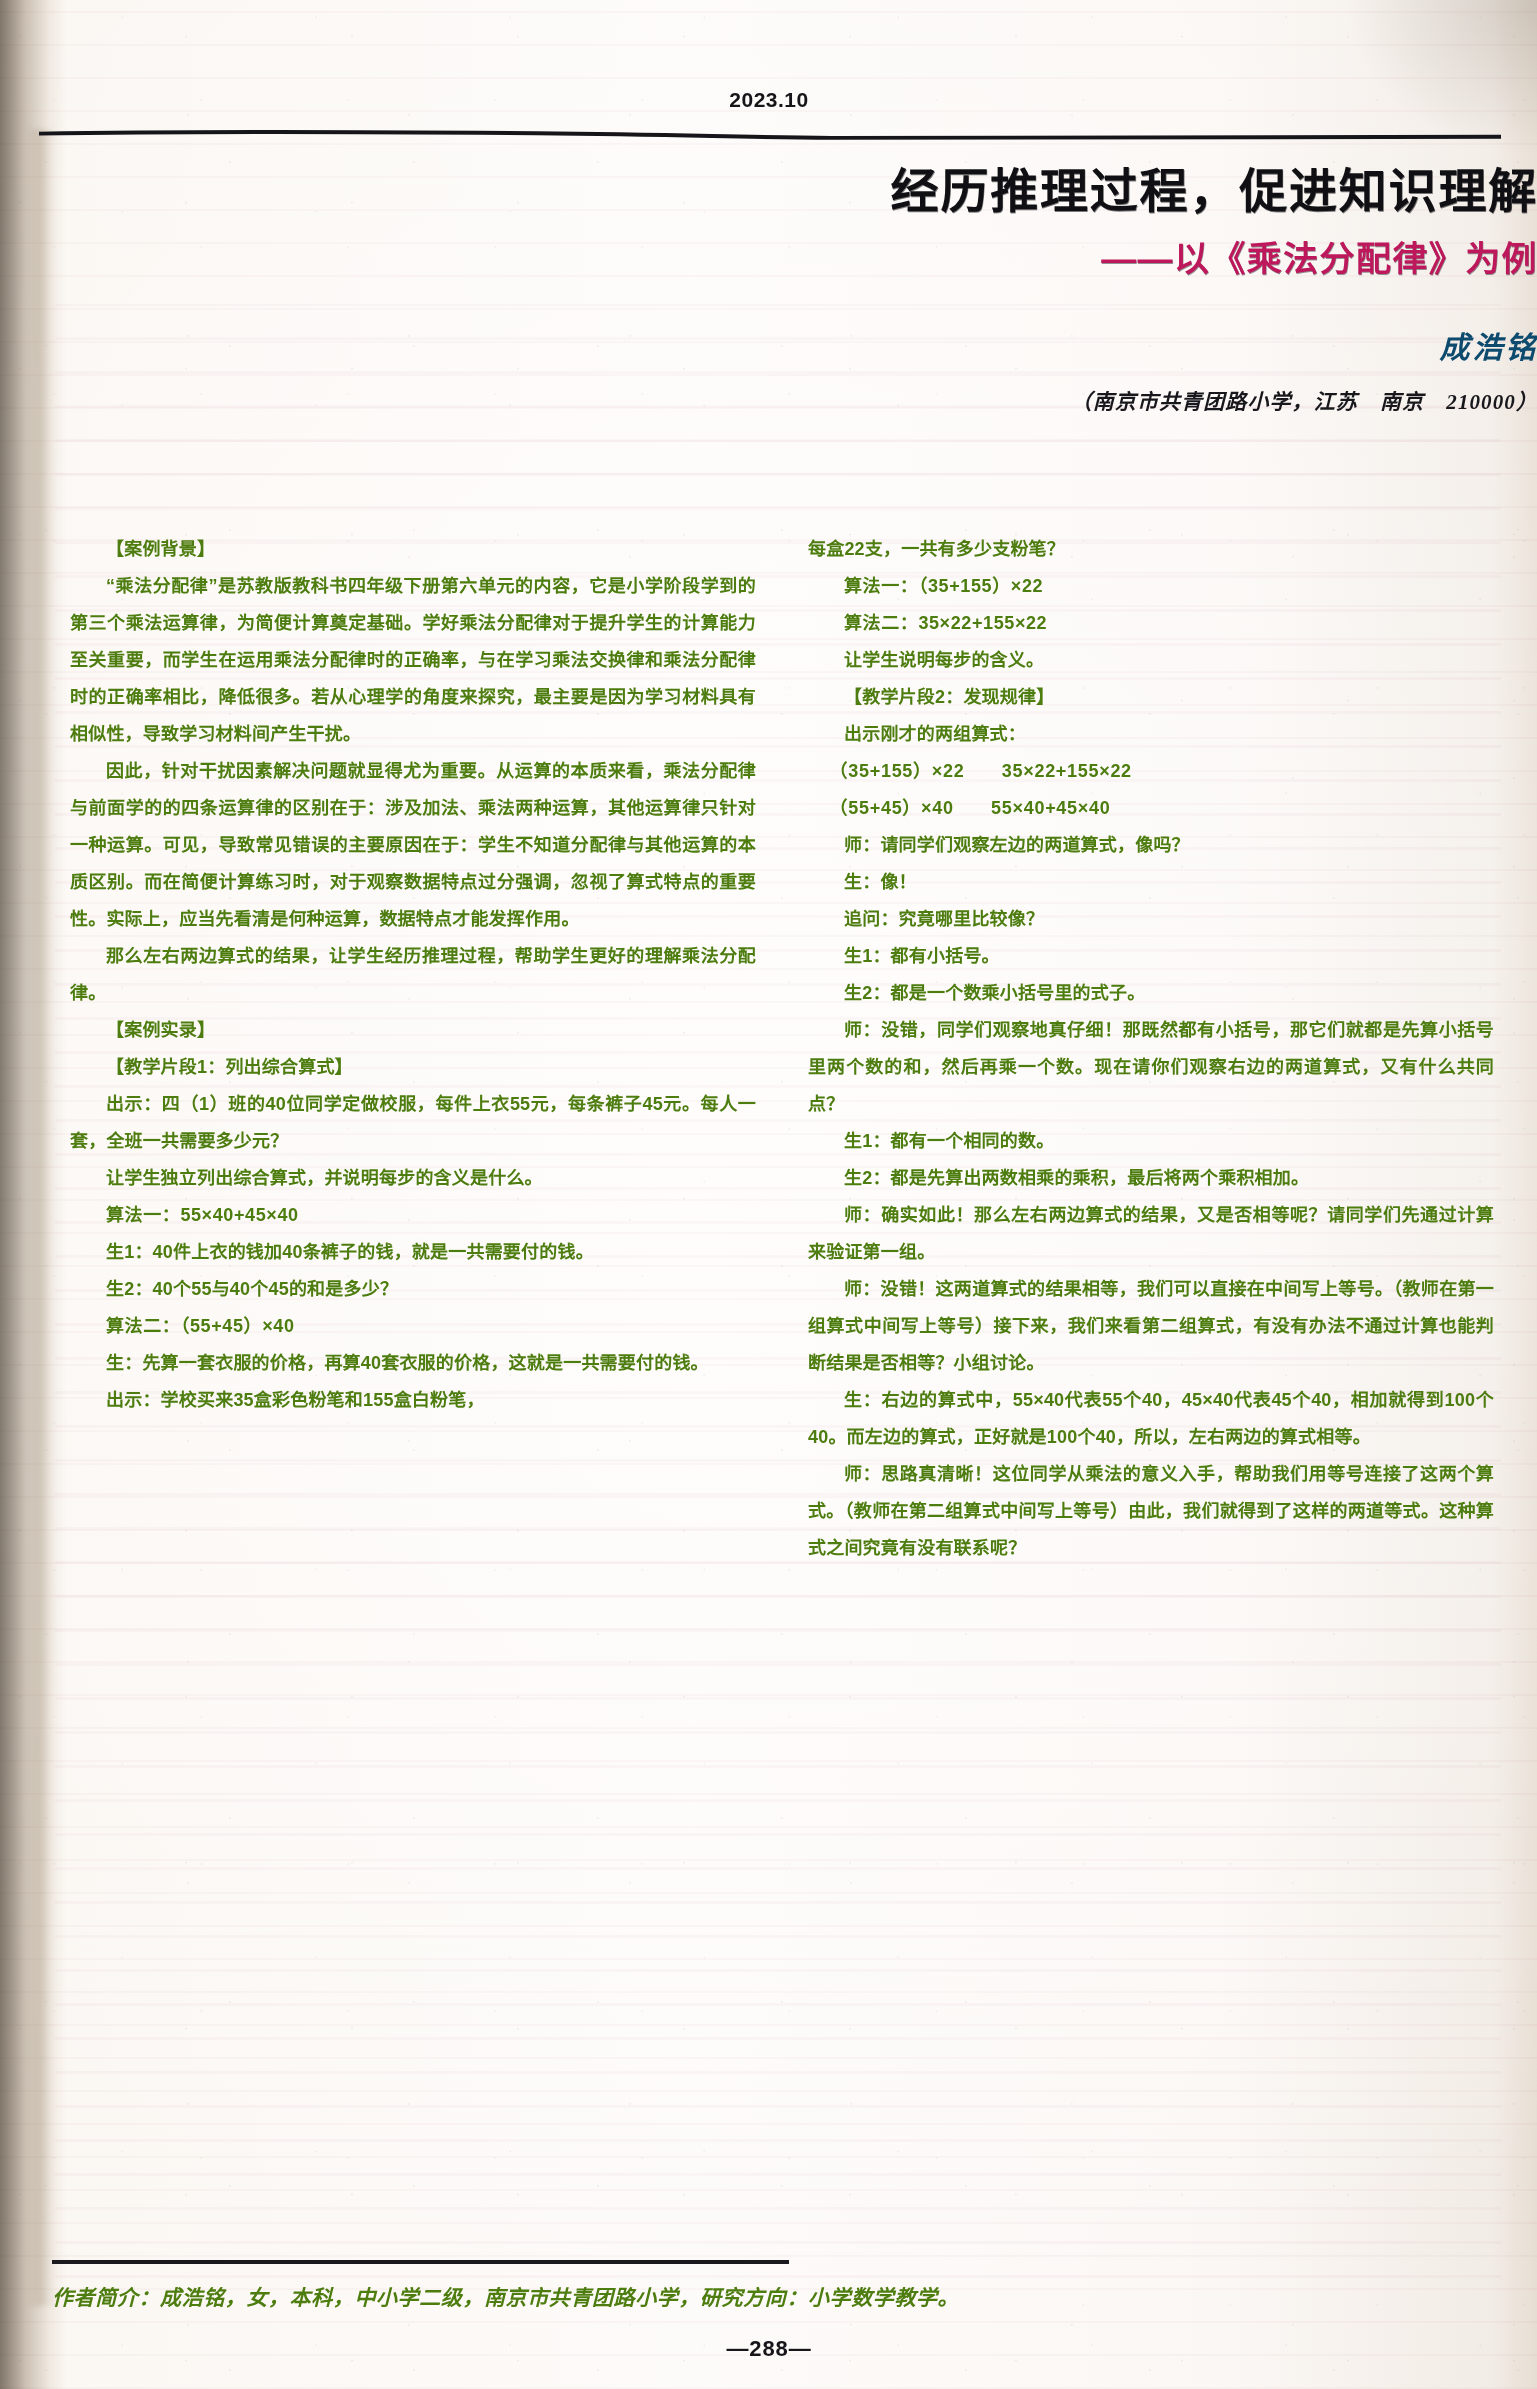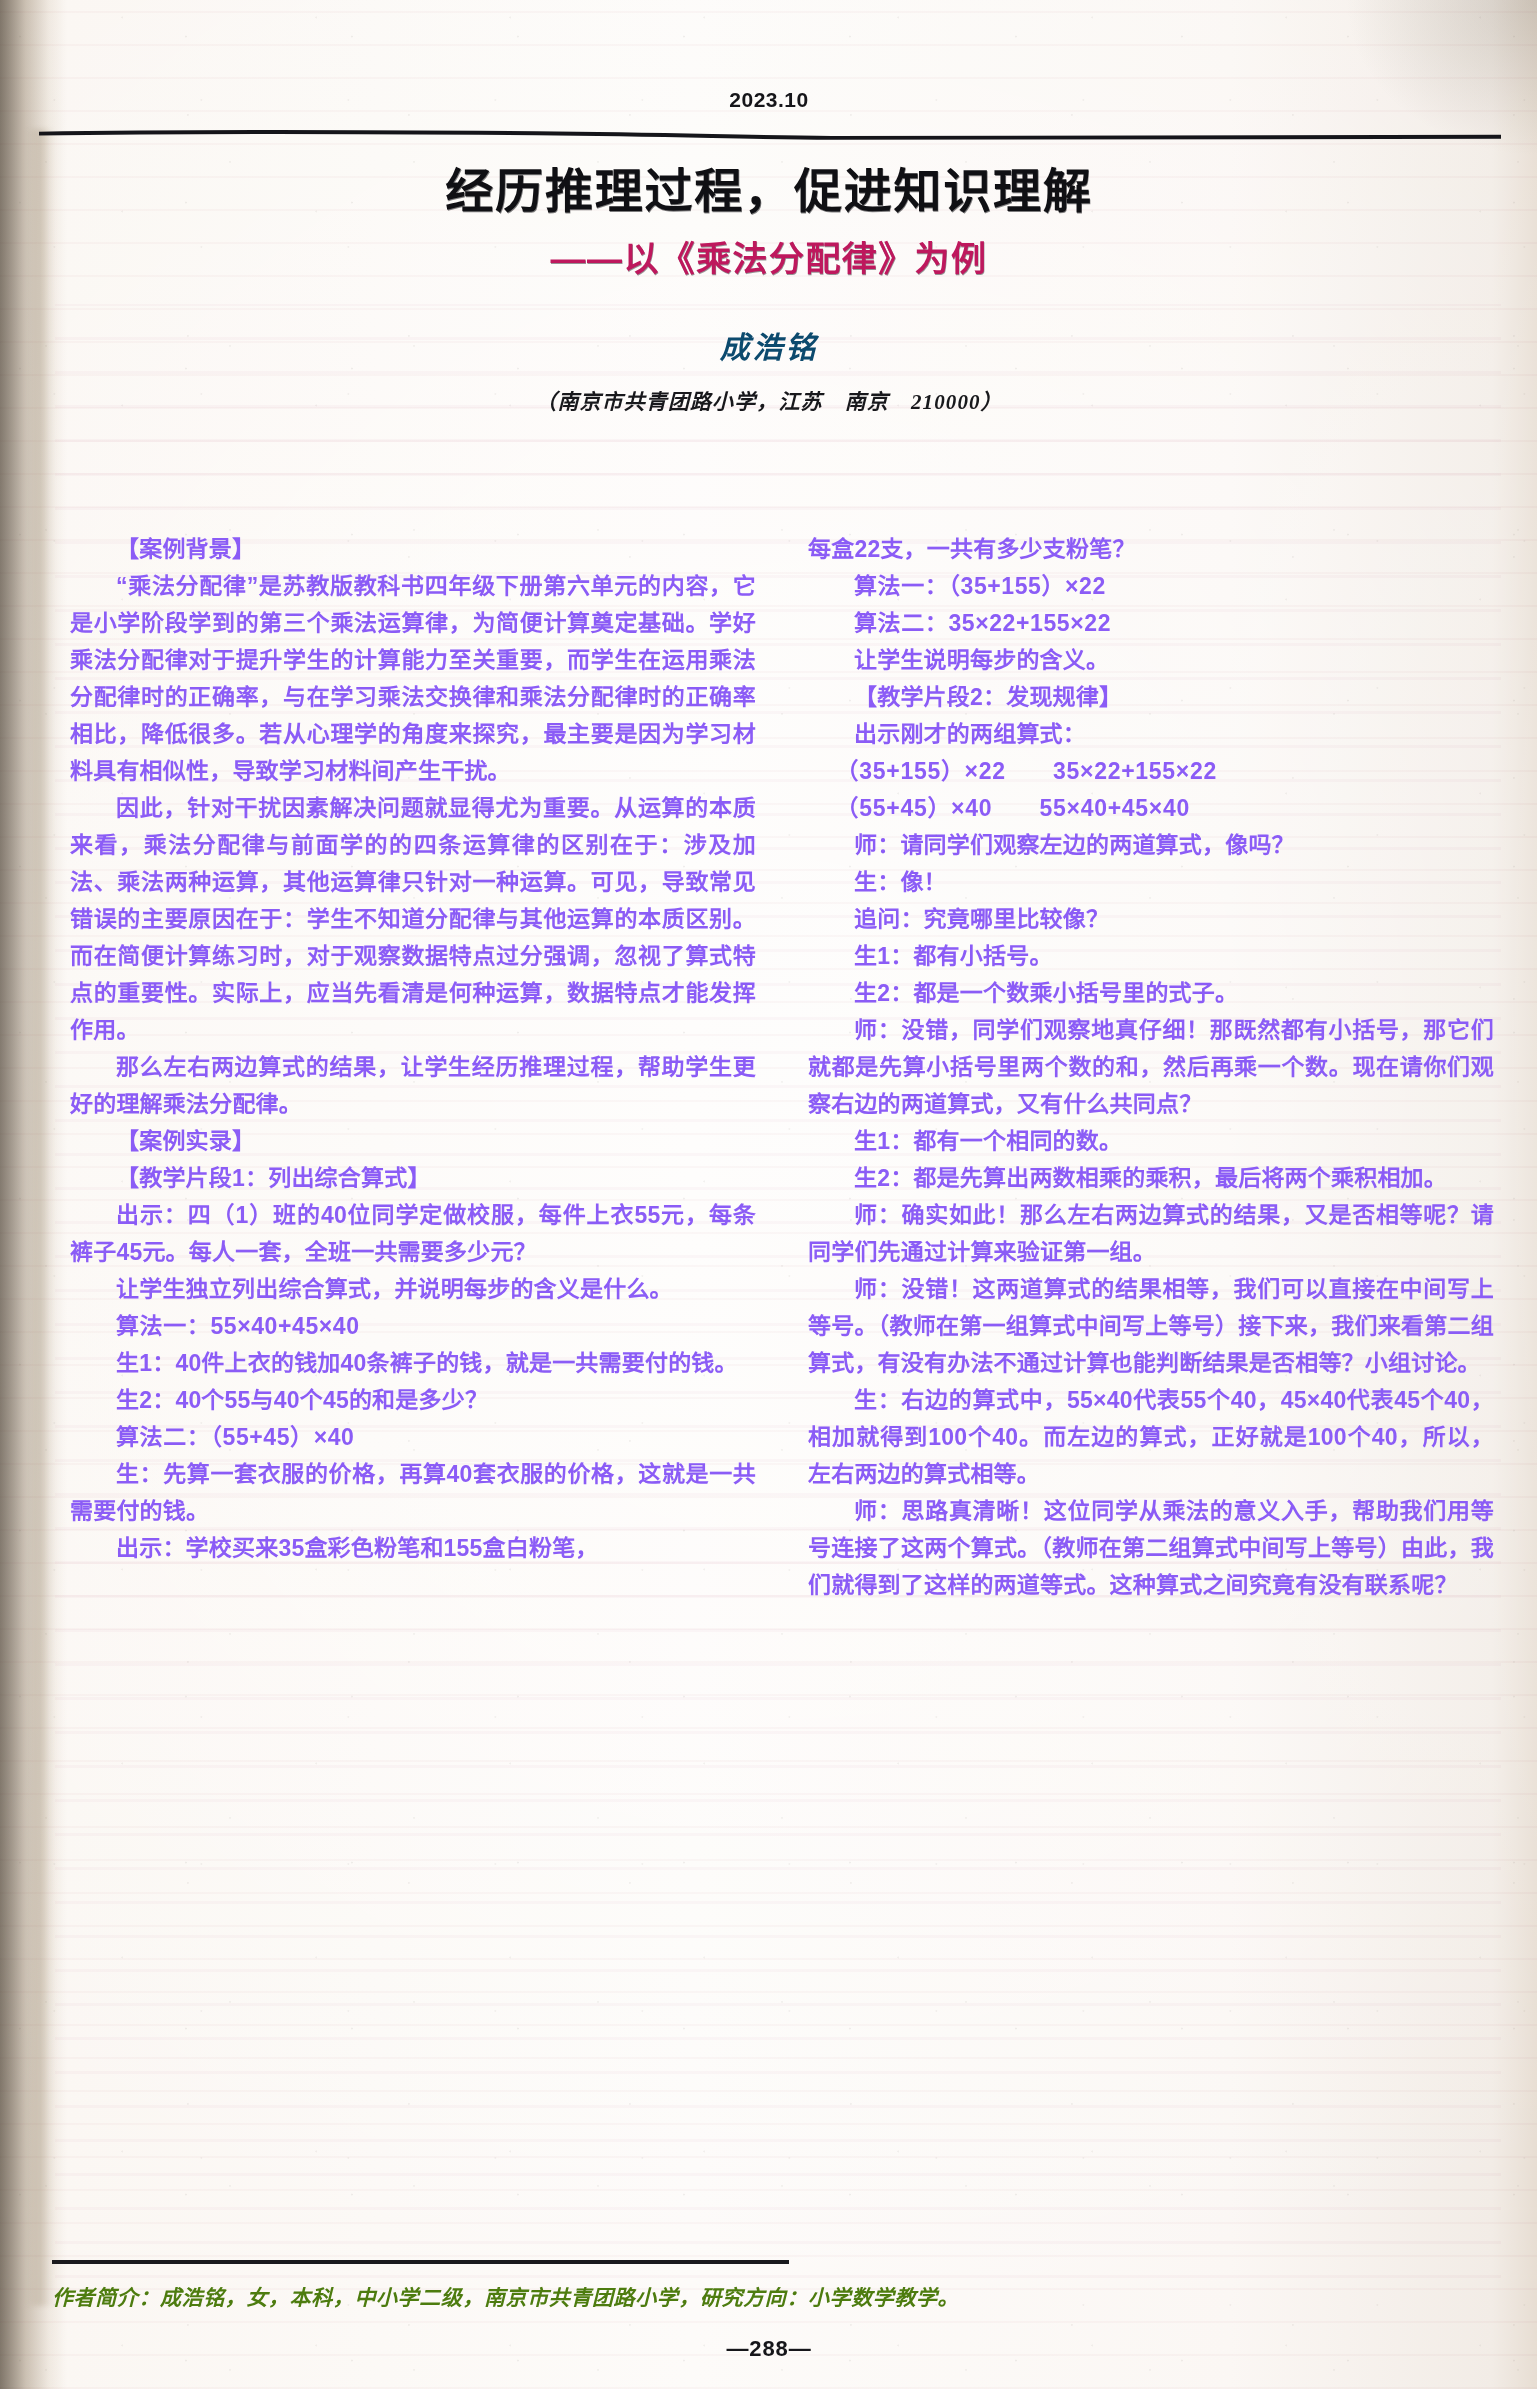--- a/index.html
+++ b/index.html
@@ -93,21 +93,21 @@
     position: absolute;
     left: 39px; right: 37px; top: 129px;
     height: 13px;
   }
   .runrule svg { display: block; width: 100%; height: 13px; }
 
   
   .title-block {
     position: absolute;
     left: 0; right: 0; top: 164px;
-    text-align: center;
+    text-align: right;
   }
   .main-title {
     font-family: "Liberation Sans", "DejaVu Sans", sans-serif;
     font-weight: 700;
     font-size: 48px;
     letter-spacing: 1.8px;
     color: #101014;
     line-height: 1.18;
     text-shadow: 0.6px 0.6px 0 rgba(20,20,24,.55);
   }
@@ -150,26 +150,26 @@
     gap: 52px;
   }
   .col {
     flex: 1 1 0;
     min-width: 0;
   }
   .col p, .col div.line {
     margin: 0;
     font-family: "Liberation Sans", "DejaVu Sans", sans-serif;
     font-weight: 700;
-    font-size: 23px;
+    font-size: 18px;
     line-height: 37px;
     letter-spacing: 0.2px;
     text-align: justify;
     text-justify: inter-character;
-    color: #8b5cf6;
+    color: #4d7c0f;
   }
   .col p.indent { text-indent: 2em; }
   .col p.bracket { text-indent: 2em; }
   .col p.flush { text-indent: 0; }
   .col p.formula { text-indent: 2em; letter-spacing: 0.6px; }
   .col p.formula-wide { text-indent: 1.2em; letter-spacing: 0.7px; }
 
   
   .foot-rule {
     position: absolute;

